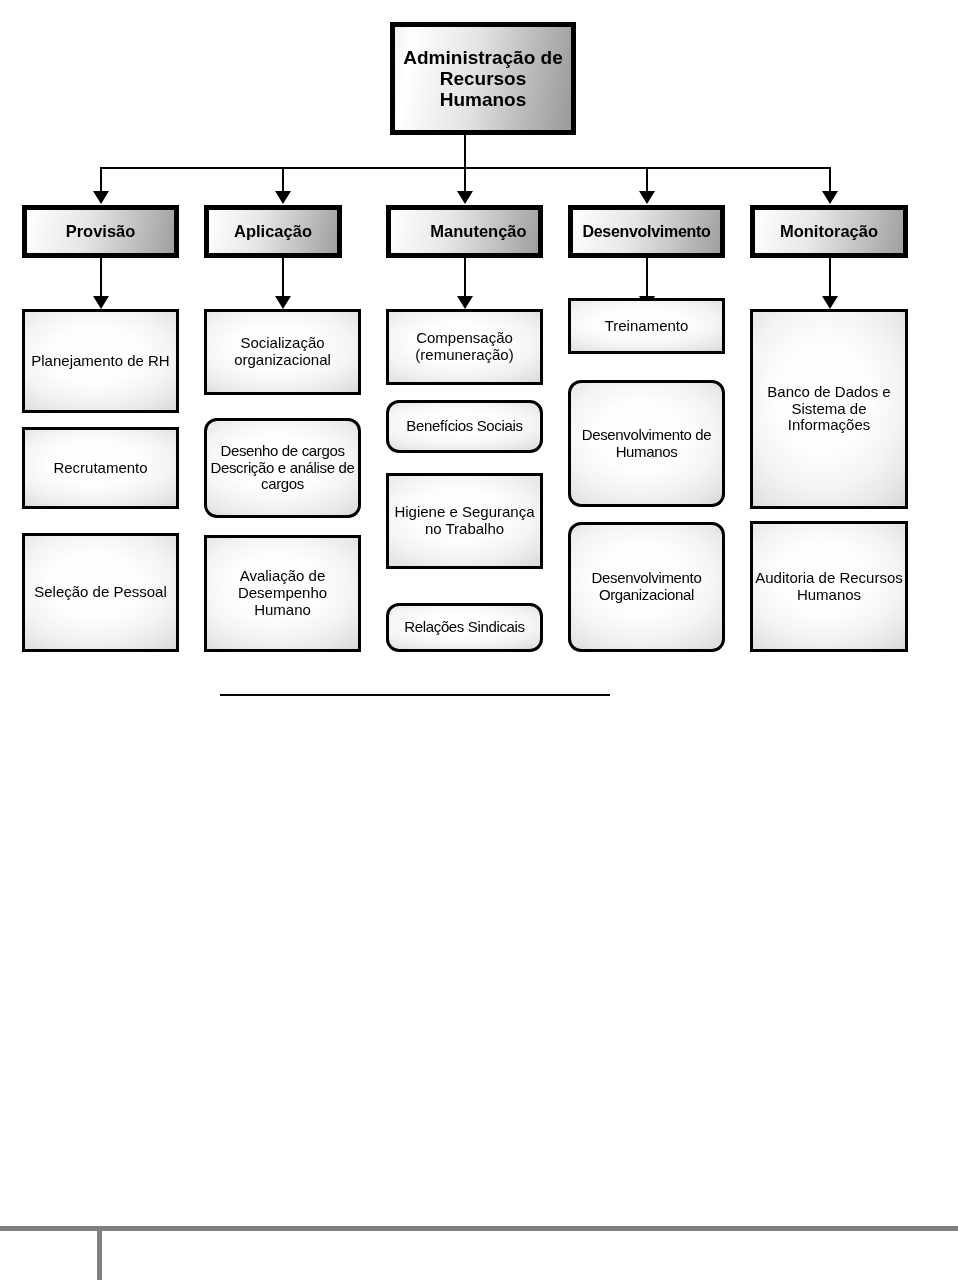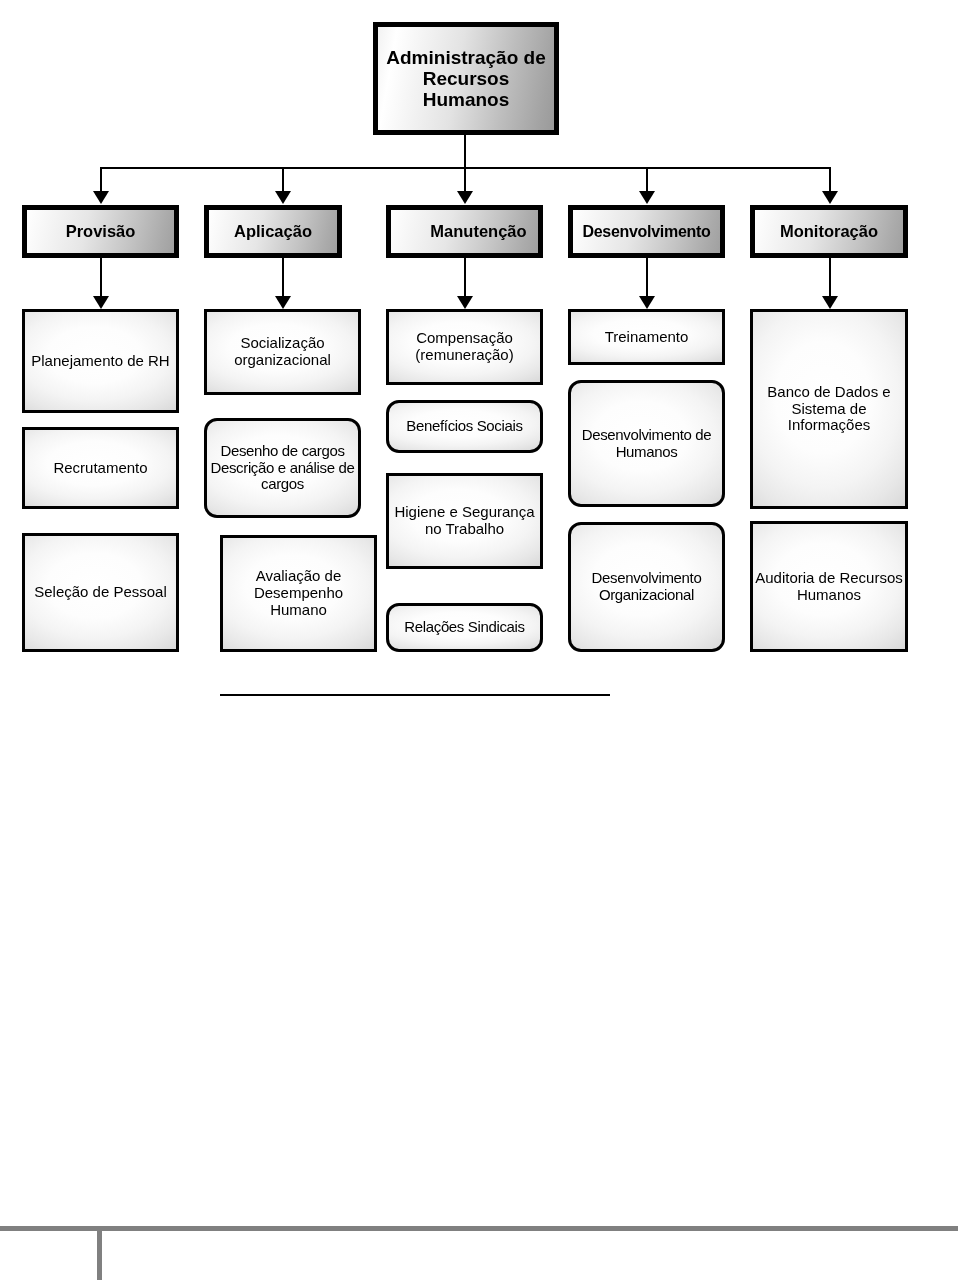--- a/index.html
+++ b/index.html
@@ -37,20 +37,21 @@
   }
 
   
   .box.root {
     border: 5px solid #000000;
     background: linear-gradient(100deg,
                 #f2f2f2 0%, #ffffff 10%, #e3e3e3 45%,
                 #bdbdbd 72%, #a3a3a3 92%, #9a9a9a 100%);
     font-weight: bold;
     font-size: 19px;
+    margin-left: 17px;
   }
 
   
   .box.lvl2 {
     border: 5px solid #000000;
     background: linear-gradient(103deg,
                 #ffffff 0%, #fafafa 8%, #e6e6e6 40%,
                 #c4c4c4 70%, #ababab 90%, #a0a0a0 100%);
     font-weight: bold;
     font-size: 16.5px;
@@ -179,38 +180,38 @@
   <div class="box lvl3" style="left:22px; top:533px; width:157px; height:119px;">
     <span>Seleção de Pessoal</span>
   </div>
 
   <div class="box lvl3" style="left:204px; top:309px; width:157px; height:86px;">
     <span>Socialização organizacional</span>
   </div>
   <div class="box lvl3 wide-text" style="left:204px; top:418px; width:157px; height:100px;">
     <span>Desenho de cargos Descrição e análise de cargos</span>
   </div>
-  <div class="box lvl3" style="left:204px; top:535px; width:157px; height:117px;margin-left:16px;">
+  <div class="box lvl3" style="left:204px; top:535px; width:157px; height:117px;">
     <span>Avaliação de Desempenho Humano</span>
   </div>
 
   <div class="box lvl3" style="left:386px; top:309px; width:157px; height:76px;">
     <span>Compensação (remuneração)</span>
   </div>
   <div class="box lvl3 wide-text" style="left:386px; top:400px; width:157px; height:53px;">
     <span>Benefícios Sociais</span>
   </div>
   <div class="box lvl3" style="left:386px; top:473px; width:157px; height:96px;">
     <span>Higiene e Segurança no Trabalho</span>
   </div>
   <div class="box lvl3 wide-text" style="left:386px; top:603px; width:157px; height:49px;">
     <span>Relações Sindicais</span>
   </div>
 
-  <div class="box lvl3" style="left:568px; top:309px; width:157px; height:56px;text-align:center;">
+  <div class="box lvl3" style="left:568px; top:298px; width:157px; height:56px;text-align:center;">
     <span>Treinamento</span>
   </div>
   <div class="box lvl3 wide-text" style="left:568px; top:380px; width:157px; height:127px;">
     <span>Desenvolvimento de Humanos</span>
   </div>
   <div class="box lvl3 wide-text" style="left:568px; top:522px; width:157px; height:130px;">
     <span>Desenvolvimento Organizacional</span>
   </div>
 
   <div class="box lvl3" style="left:750px; top:309px; width:158px; height:200px;">

